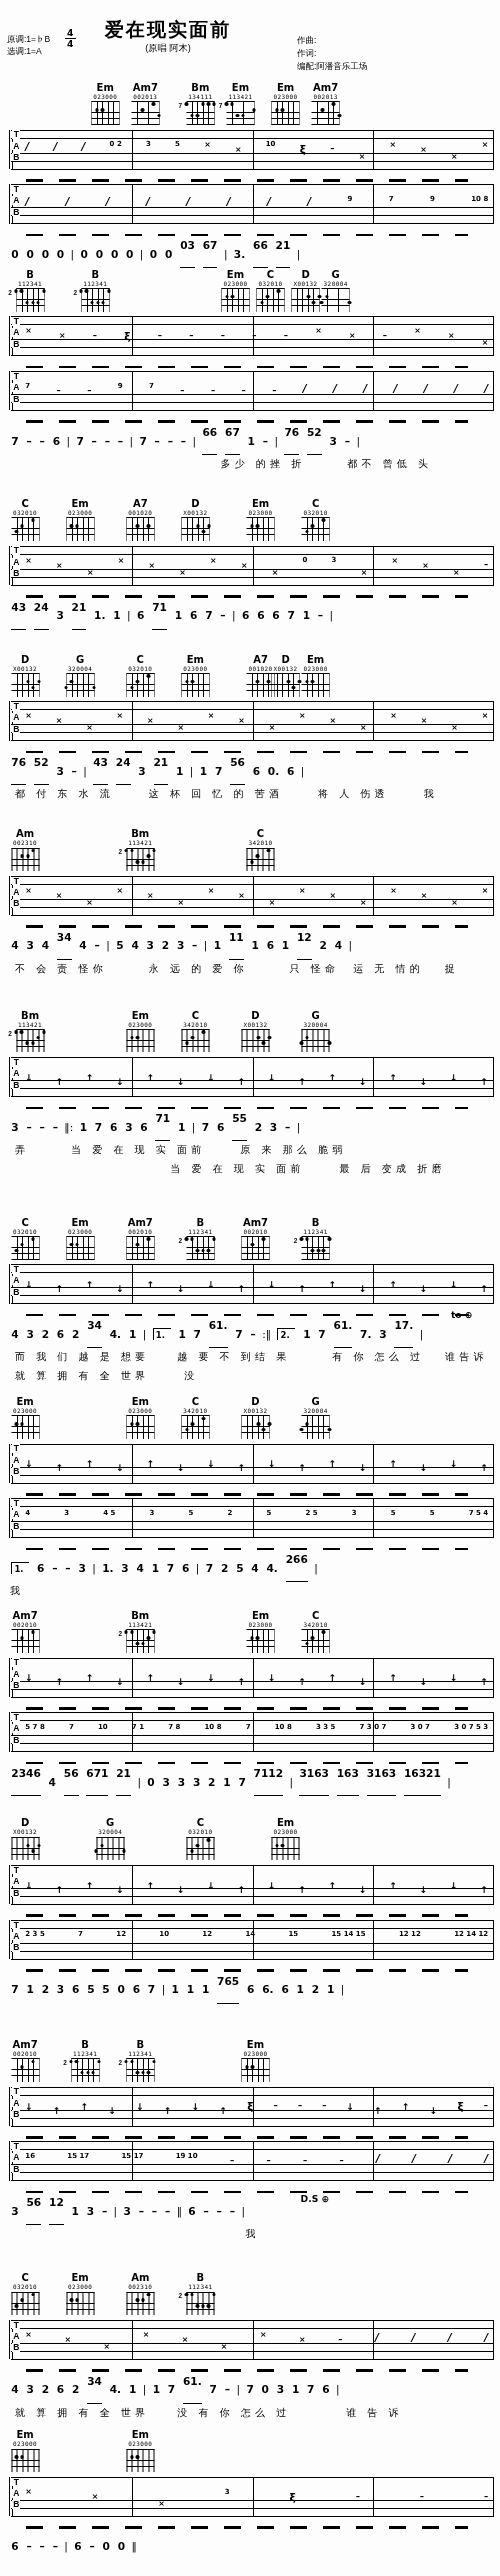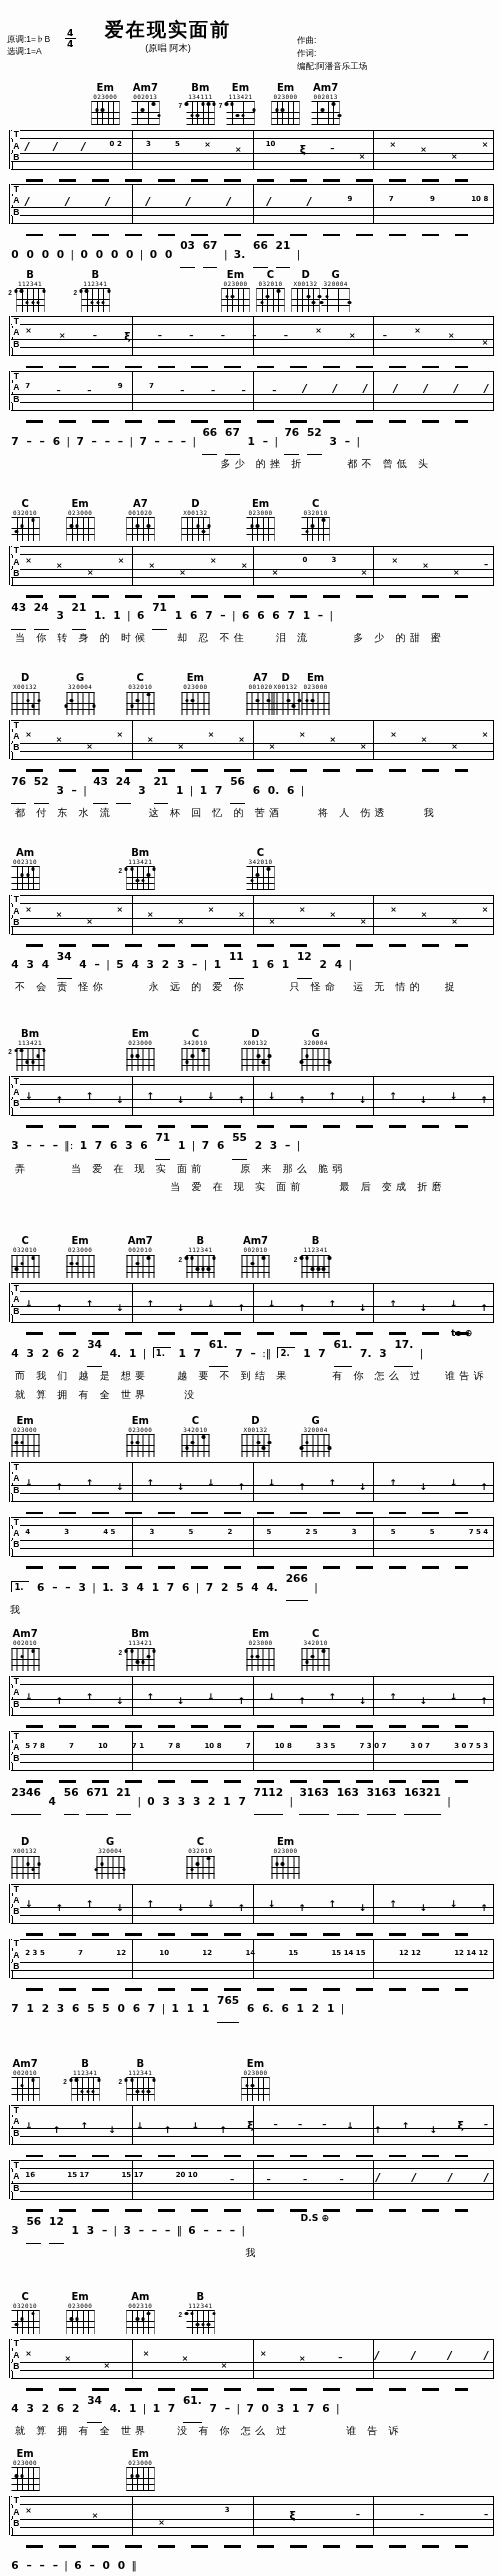--- a/index.html
+++ b/index.html
@@ -468,21 +468,20 @@
           <span class="jt jdash">–</span>
           <span class="jt jbar">|</span>
           <span class="jt">6</span>
           <span class="jt">6</span>
           <span class="jt">6</span>
           <span class="jt">7</span>
           <span class="jt">1</span>
           <span class="jt jdash">–</span>
           <span class="jt jbar">|</span>
         </div>
-        <div class="lyr" style="padding-left: 3%;">当 你 转 身 的 时候    却 忍 不住    泪 流      多 少 的甜 蜜</div>
       </div>
       <div class="sys" style="margin-top: 28px;">
         <div class="chordrow">
           <div class="chord" style="left: 5%;">
             <div class="cname">D</div>
             <div class="cfing">X00132</div>
             <div class="cgrid">
               <span class="cdot" style="left: 15px; top: 6.7px;"></span>
               <span class="cdot" style="left: 26px; top: 6.7px;"></span>
               <span class="cdot" style="left: 20.3px; top: 12.4px;"></span>
@@ -1345,21 +1344,21 @@
             <span class="tabL" style="top: 0.7px;">T</span>
             <span class="tabL" style="top: 12px;">A</span>
             <span class="tabL" style="top: 23.4px;">B</span>
             <span class="bar" style="left: 25%;"></span>
             <span class="bar" style="left: 50%;"></span>
             <span class="bar" style="left: 75%;"></span>
             <div class="syms">
               <span class="sym num">16</span>
               <span class="sym num">15 17</span>
               <span class="sym num">15 17</span>
-              <span class="sym num">20 10</span>
+              <span class="sym num">19 10</span>
               <span class="sym dash">–</span>
               <span class="sym dash">–</span>
               <span class="sym dash">–</span>
               <span class="sym dash">–</span>
               <span class="sym sl">/</span>
               <span class="sym sl">/</span>
               <span class="sym sl">/</span>
               <span class="sym sl">/</span>
             </div>
           </div>

